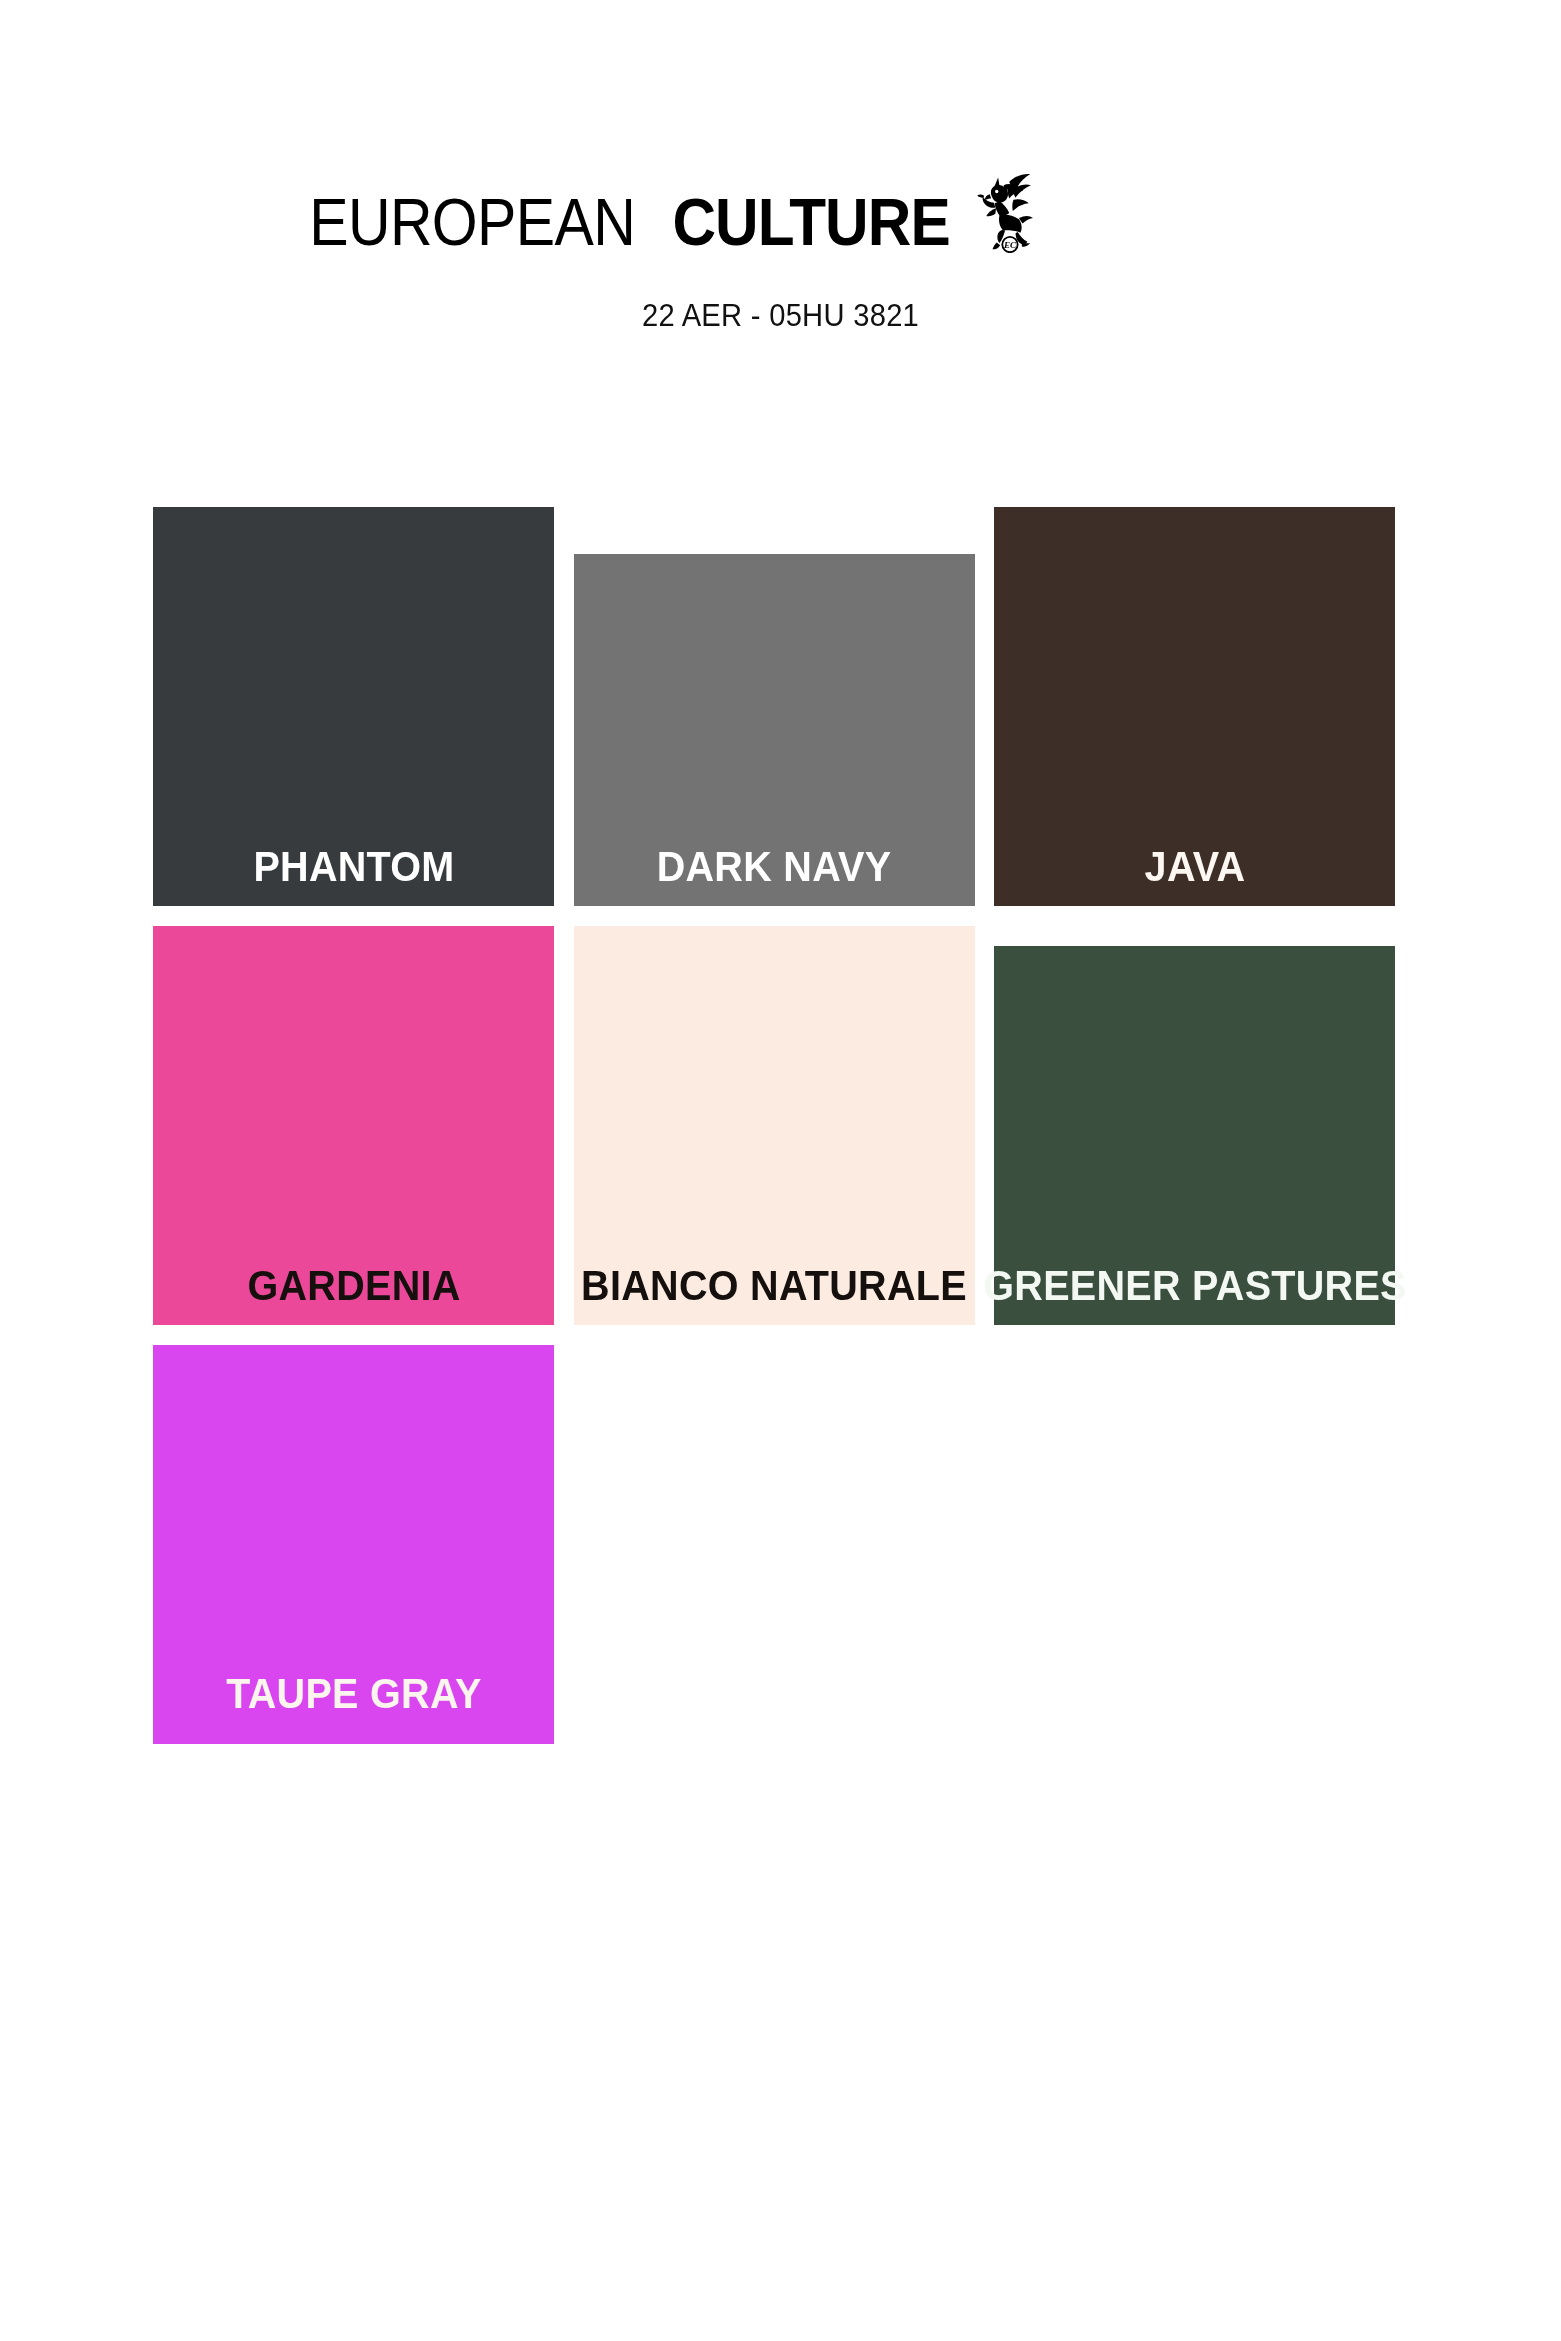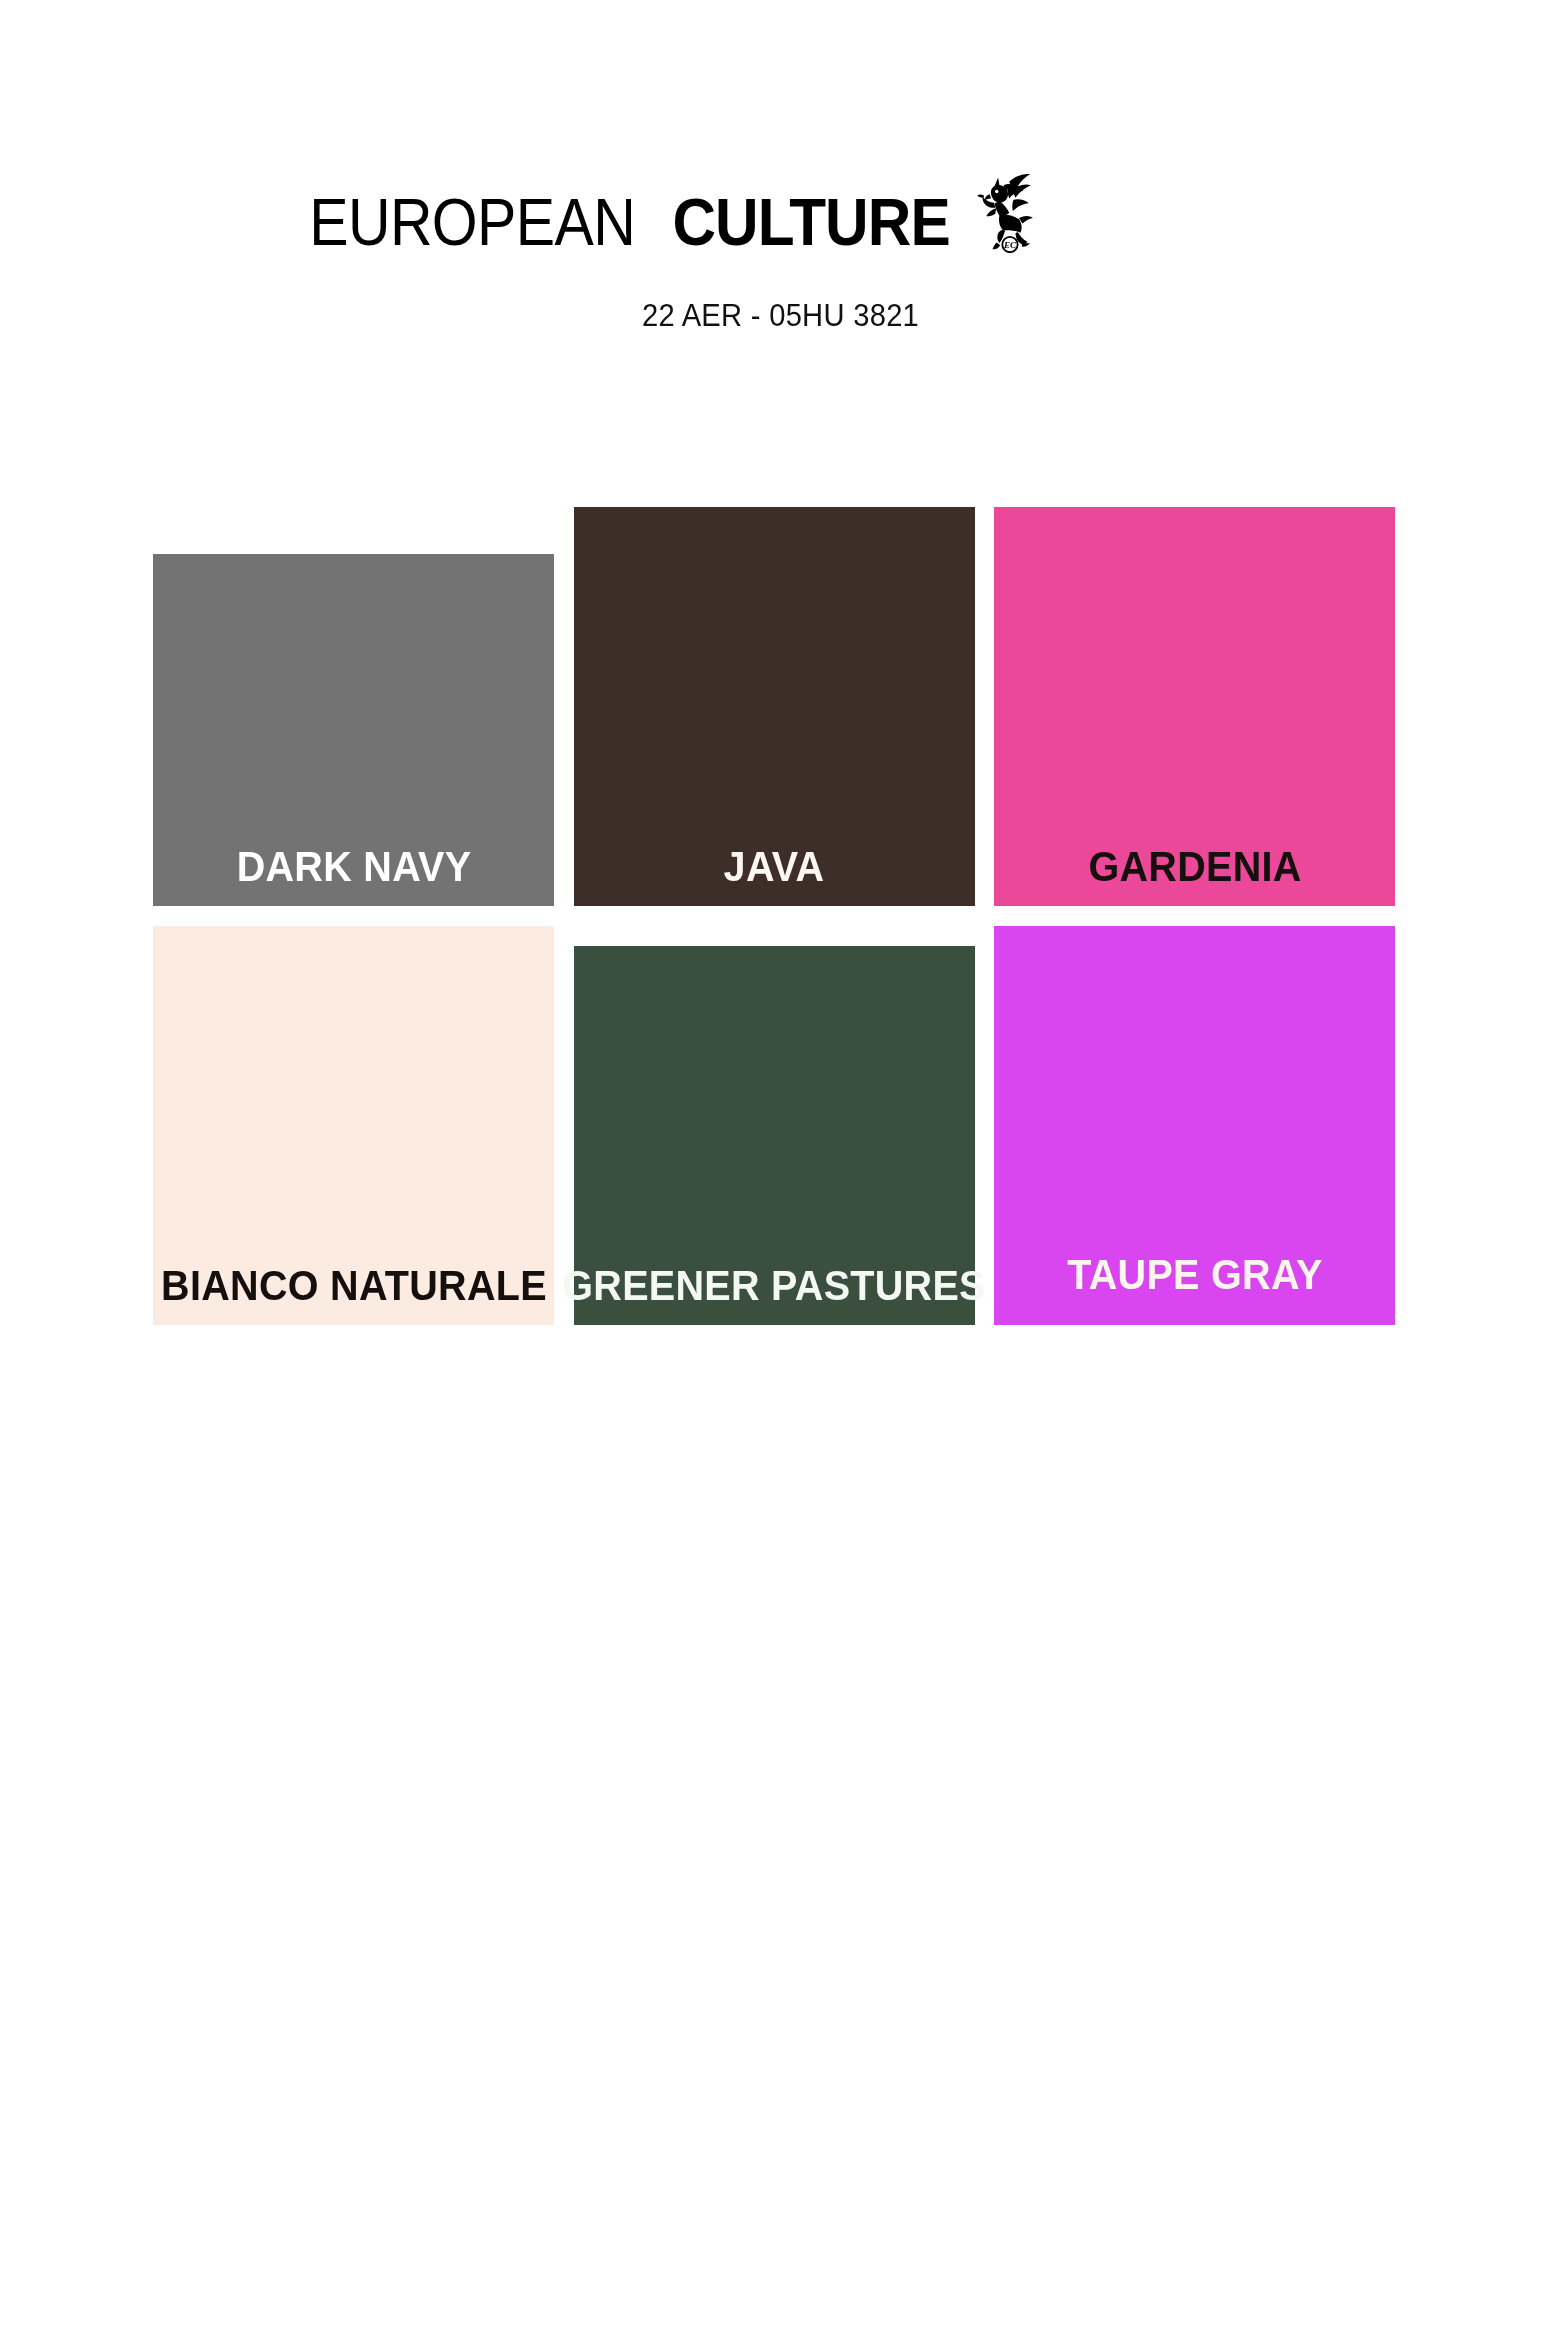--- a/index.html
+++ b/index.html
@@ -164,20 +164,23 @@
         </g>
       </svg>
     </span>
   </div>
 
   <div class="brand-subtitle">22 AER - 05HU 3821</div>
 </div>
 
 <div class="swatch-grid">
 
+  <div class="swatch" style="background: rgb(55, 59, 62);">
+    <span class="swatch-label" style="color: rgb(255, 255, 255);">PHANTOM</span>
+  </div>
 
   <div class="swatch" style="background: #737373; margin-top: 47px;">
     <span class="swatch-label" style="color: rgb(255, 255, 255);">DARK NAVY</span>
   </div>
 
   <div class="swatch" style="background: rgb(62, 46, 40);">
     <span class="swatch-label" style="color: rgb(253, 247, 242);">JAVA</span>
   </div>
 
   <div class="swatch" style="background: #ec4899;">

